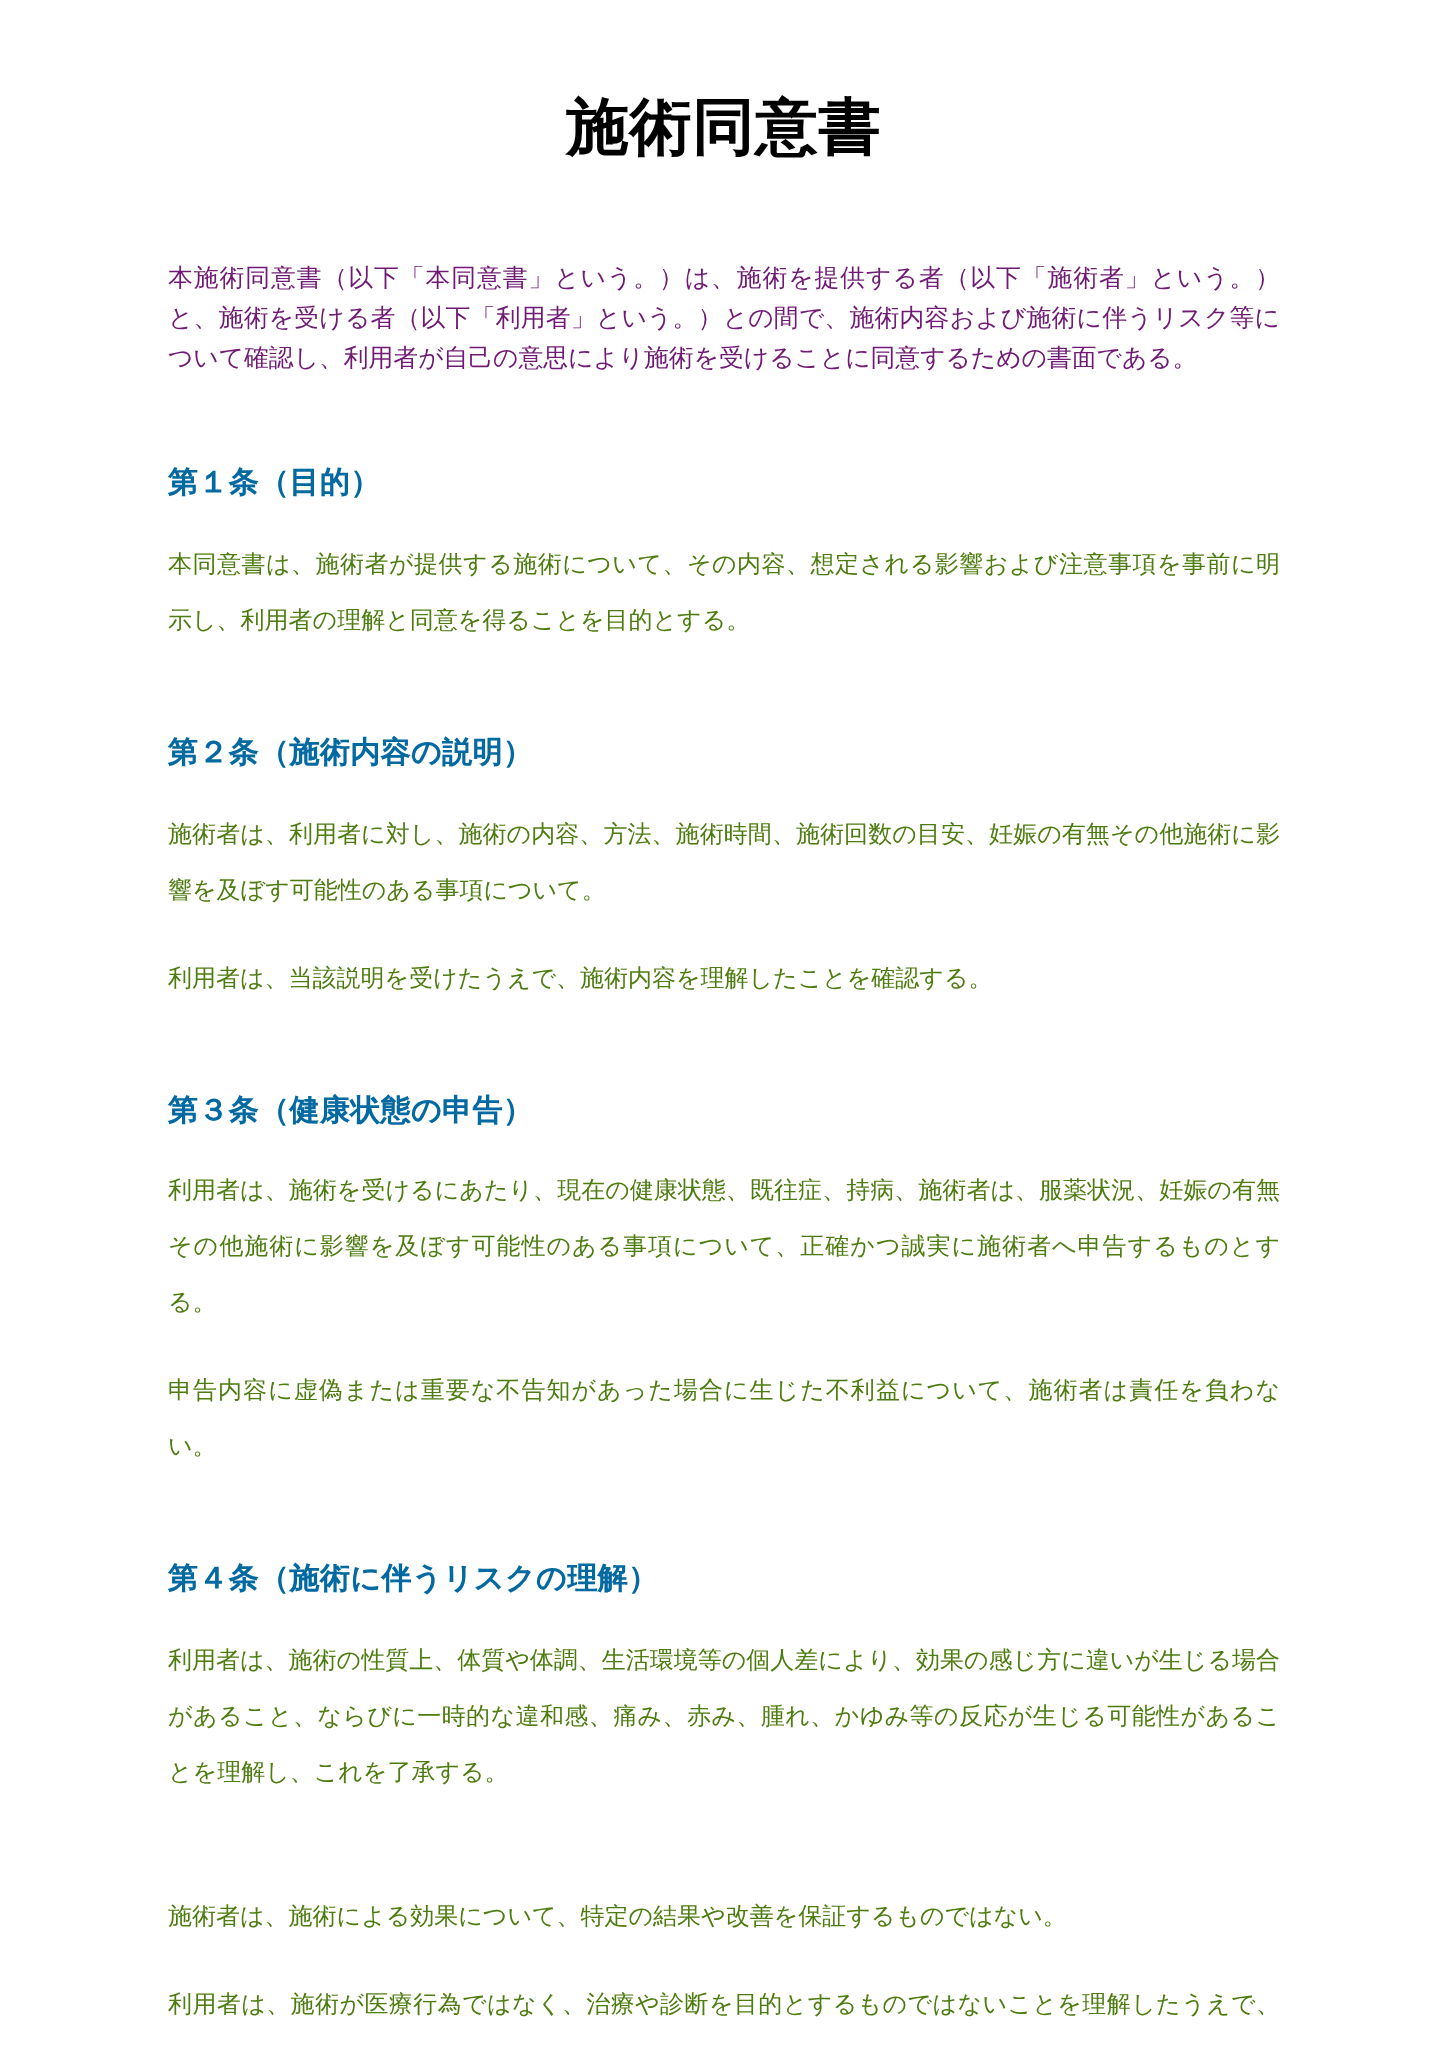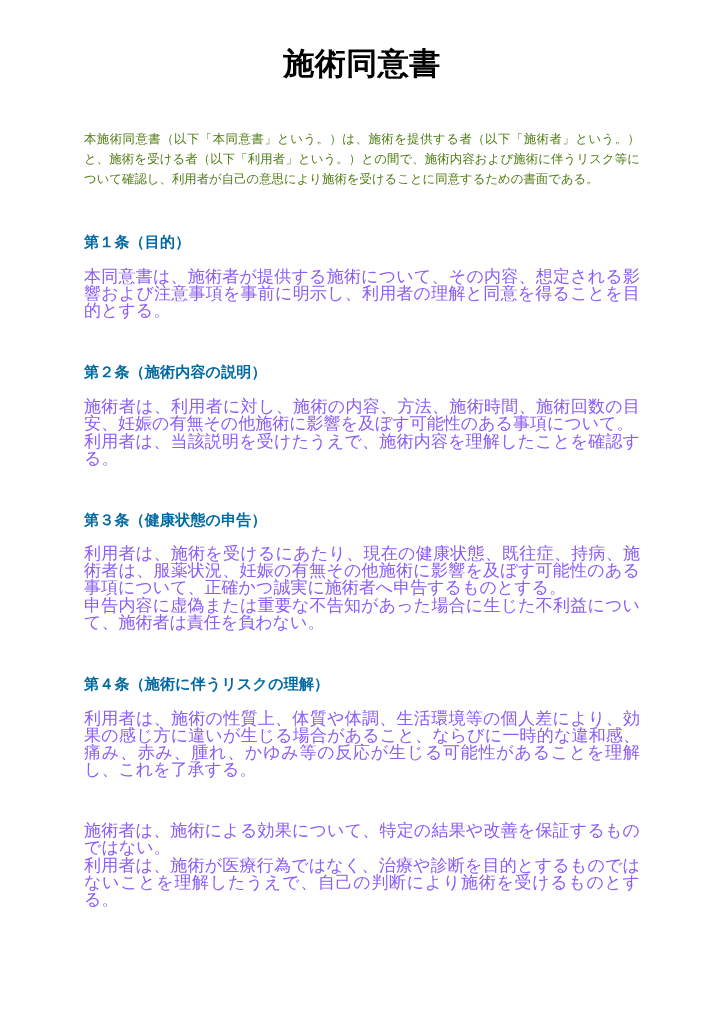--- a/index.html
+++ b/index.html
@@ -38,48 +38,48 @@
     color: #000000;
   }
 
   .intro {
     margin: 0;
     padding-top: 47px;
     font-size: 12.4px;
     line-height: 20px;
     text-align: justify;
     text-justify: inter-character;
-    color: #4d7c0f;
+    color: #701a75;
   }
 
   .article {
     margin: 0;
     padding-top: 44px;
   }
 
   .article-heading {
     margin: 0 0 16px 0;
     font-size: 15px;
     font-weight: 700;
     line-height: 1.25;
     letter-spacing: 0.2px;
     color: #0369a1;
   }
 
   .article-body {
     margin: 0;
-    font-size: 17px;
-    line-height: 17px;
+    font-size: 12px;
+    line-height: 28px;
     text-align: justify;
     text-justify: inter-character;
-    color: #8b5cf6;
+    color: #4d7c0f;
   }
 
   .article-body .para + .para {
-    margin-top: 1px;
+    margin-top: 16px;
   }
 
   .para {
     margin: 0;
   }
 </style>
 </head>
 <body>
 
 <div class="page">

